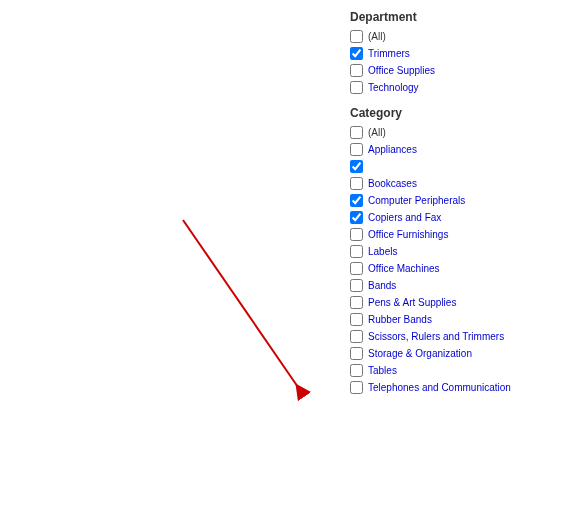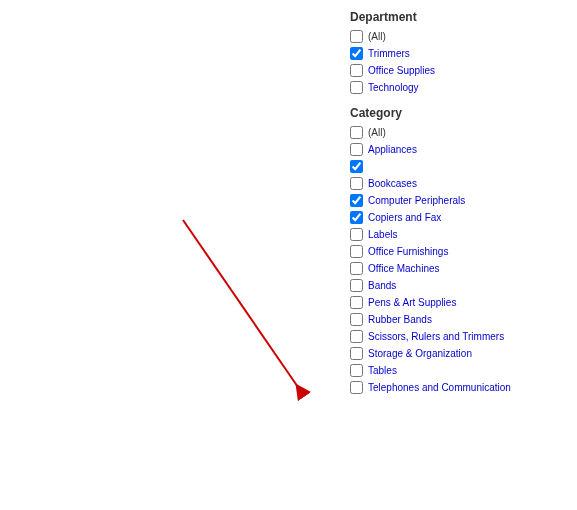--- a/index.html
+++ b/index.html
@@ -107,26 +107,26 @@
         </div>
         <div class="checkbox-item">
           <input type="checkbox" id="cat-computer-peripherals" checked="" style="">
           <label for="cat-computer-peripherals">Computer Peripherals</label>
         </div>
         <div class="checkbox-item">
           <input type="checkbox" id="cat-copiers" checked="" style="">
           <label for="cat-copiers">Copiers and Fax</label>
         </div>
         <div class="checkbox-item">
+          <input type="checkbox" id="cat-office-furnishings" style="">
+          <label for="cat-office-furnishings">Office Furnishings</label>
+        </div>
+        <div class="checkbox-item">
           <input type="checkbox" id="cat-labels" style="">
           <label for="cat-labels">Labels</label>
-        </div>
-        <div class="checkbox-item">
-          <input type="checkbox" id="cat-office-furnishings" style="">
-          <label for="cat-office-furnishings">Office Furnishings</label>
         </div>
         <div class="checkbox-item">
           <input type="checkbox" id="cat-office-machines" style="">
           <label for="cat-office-machines">Office Machines</label>
         </div>
         <div class="checkbox-item">
           <input type="checkbox" id="cat-paper" style="">
           <label for="cat-paper">Bands</label>
         </div>
         <div class="checkbox-item">

